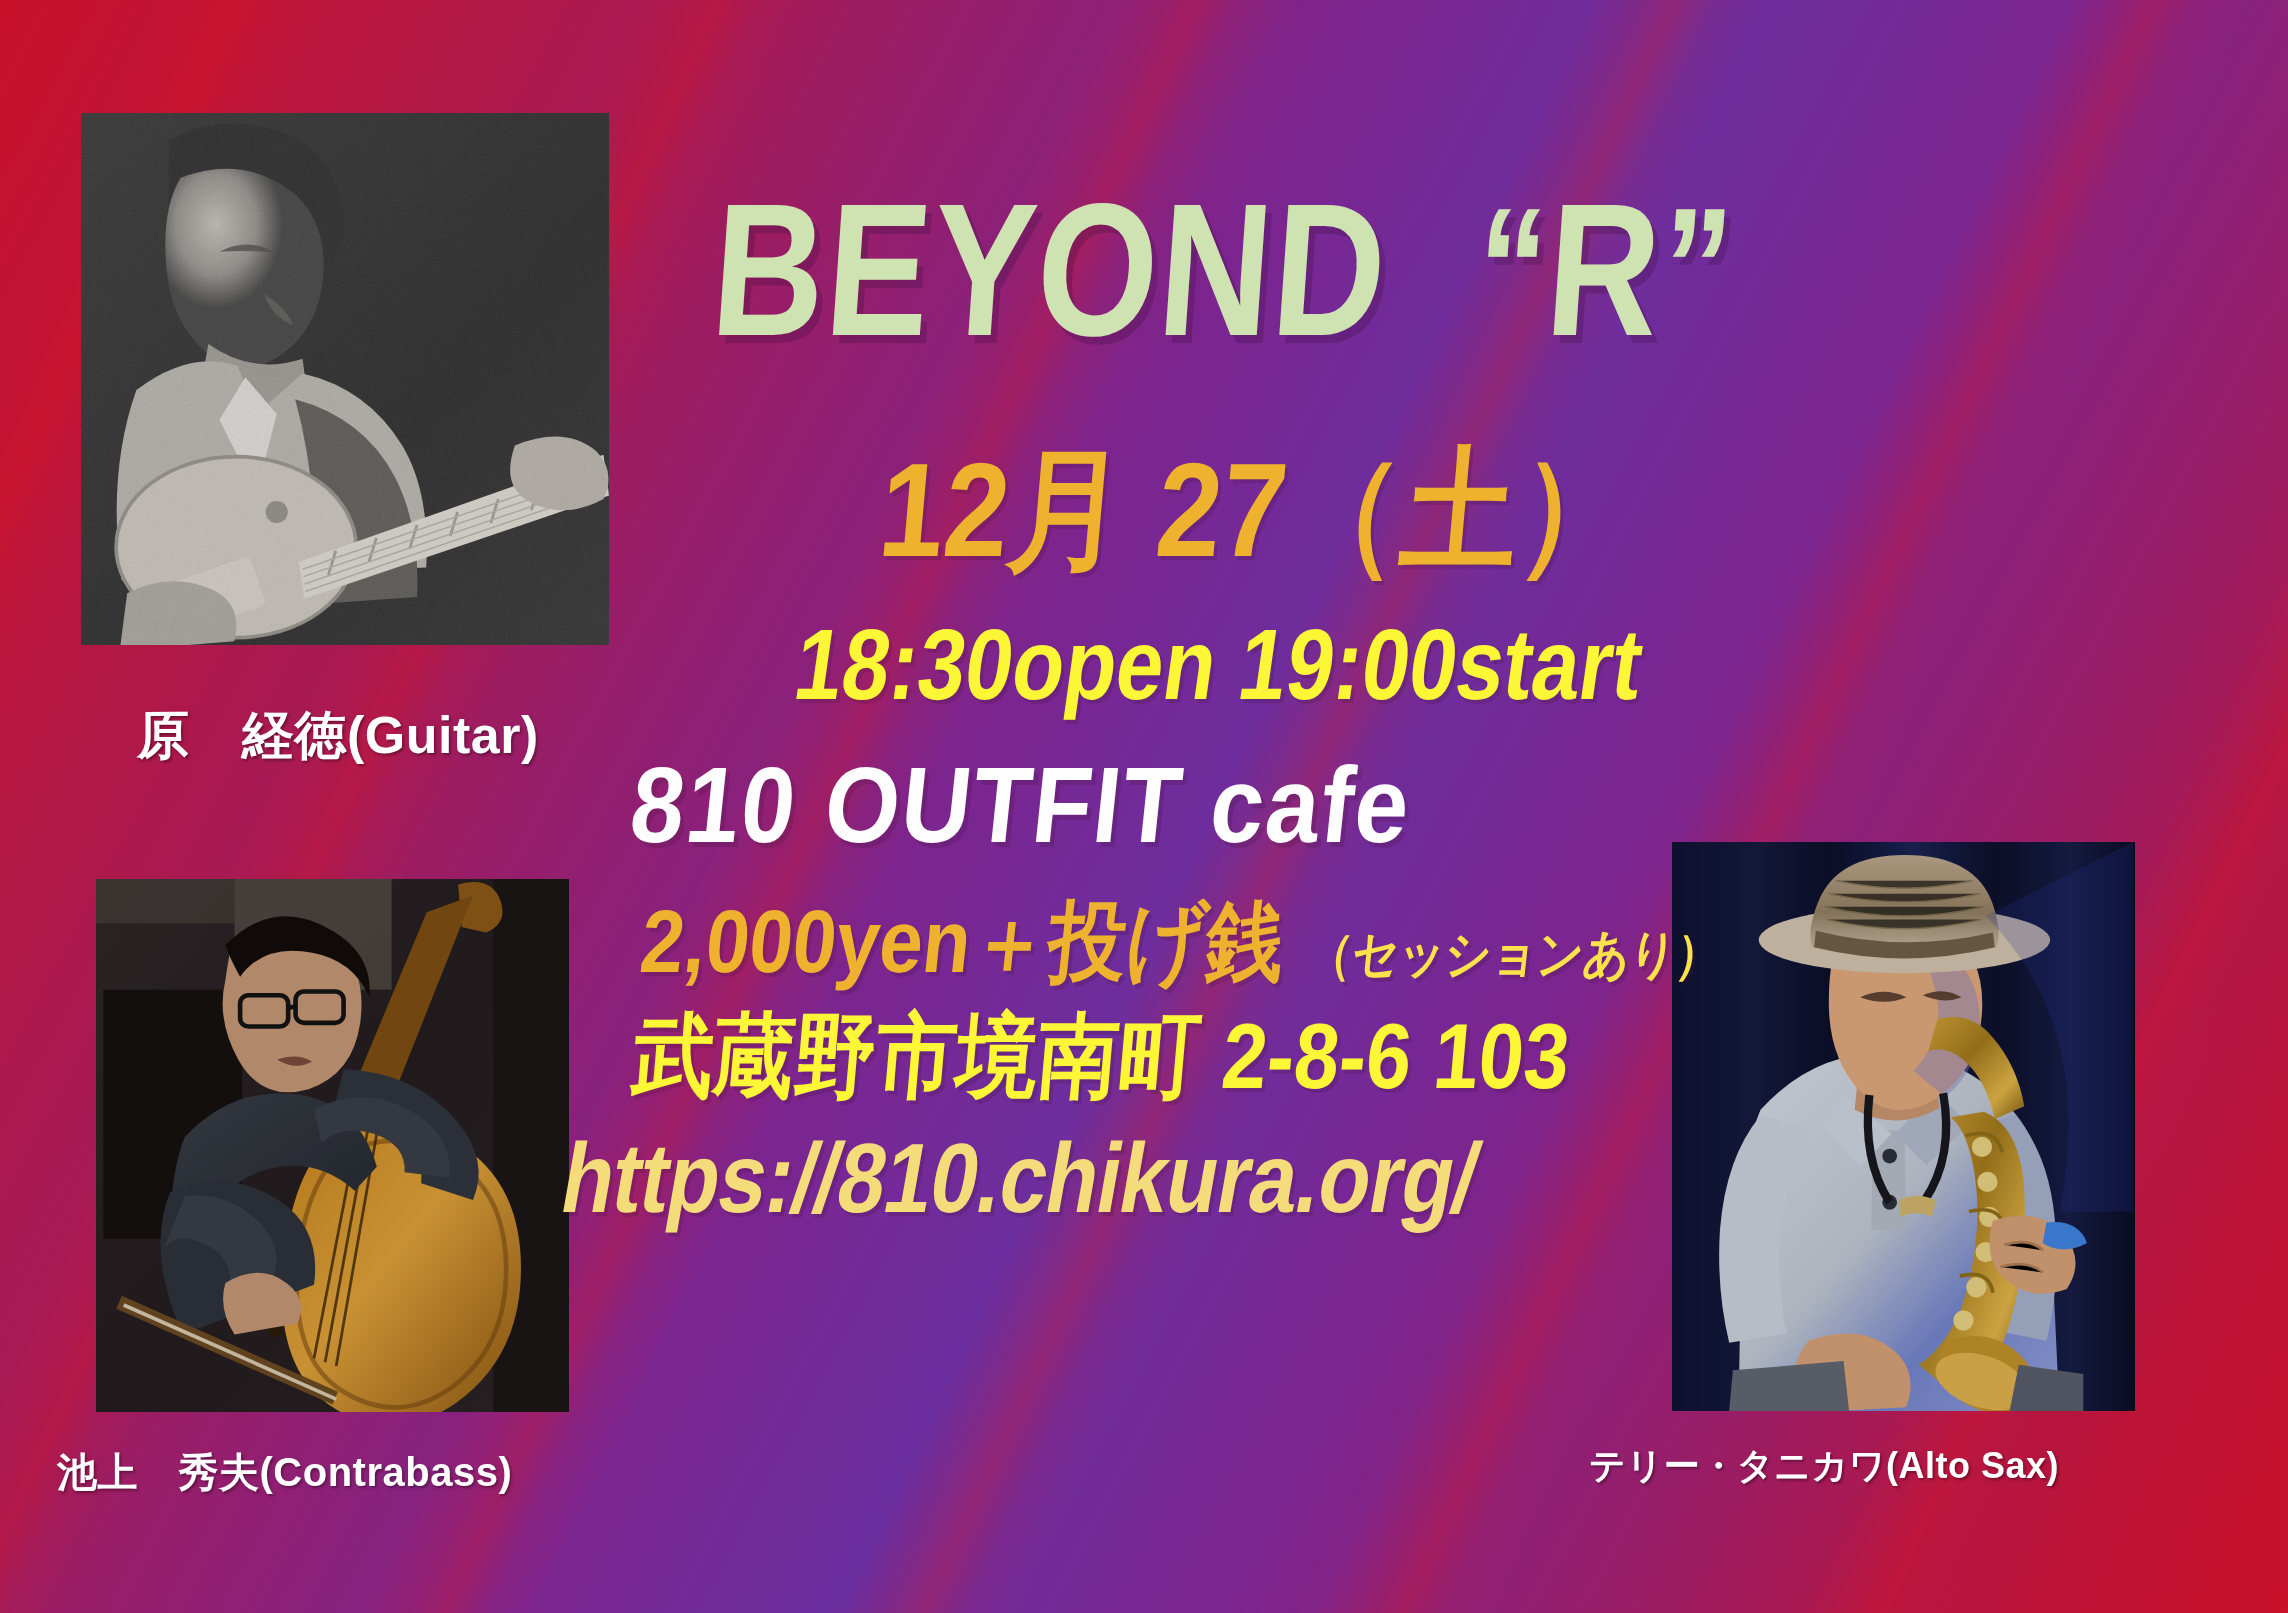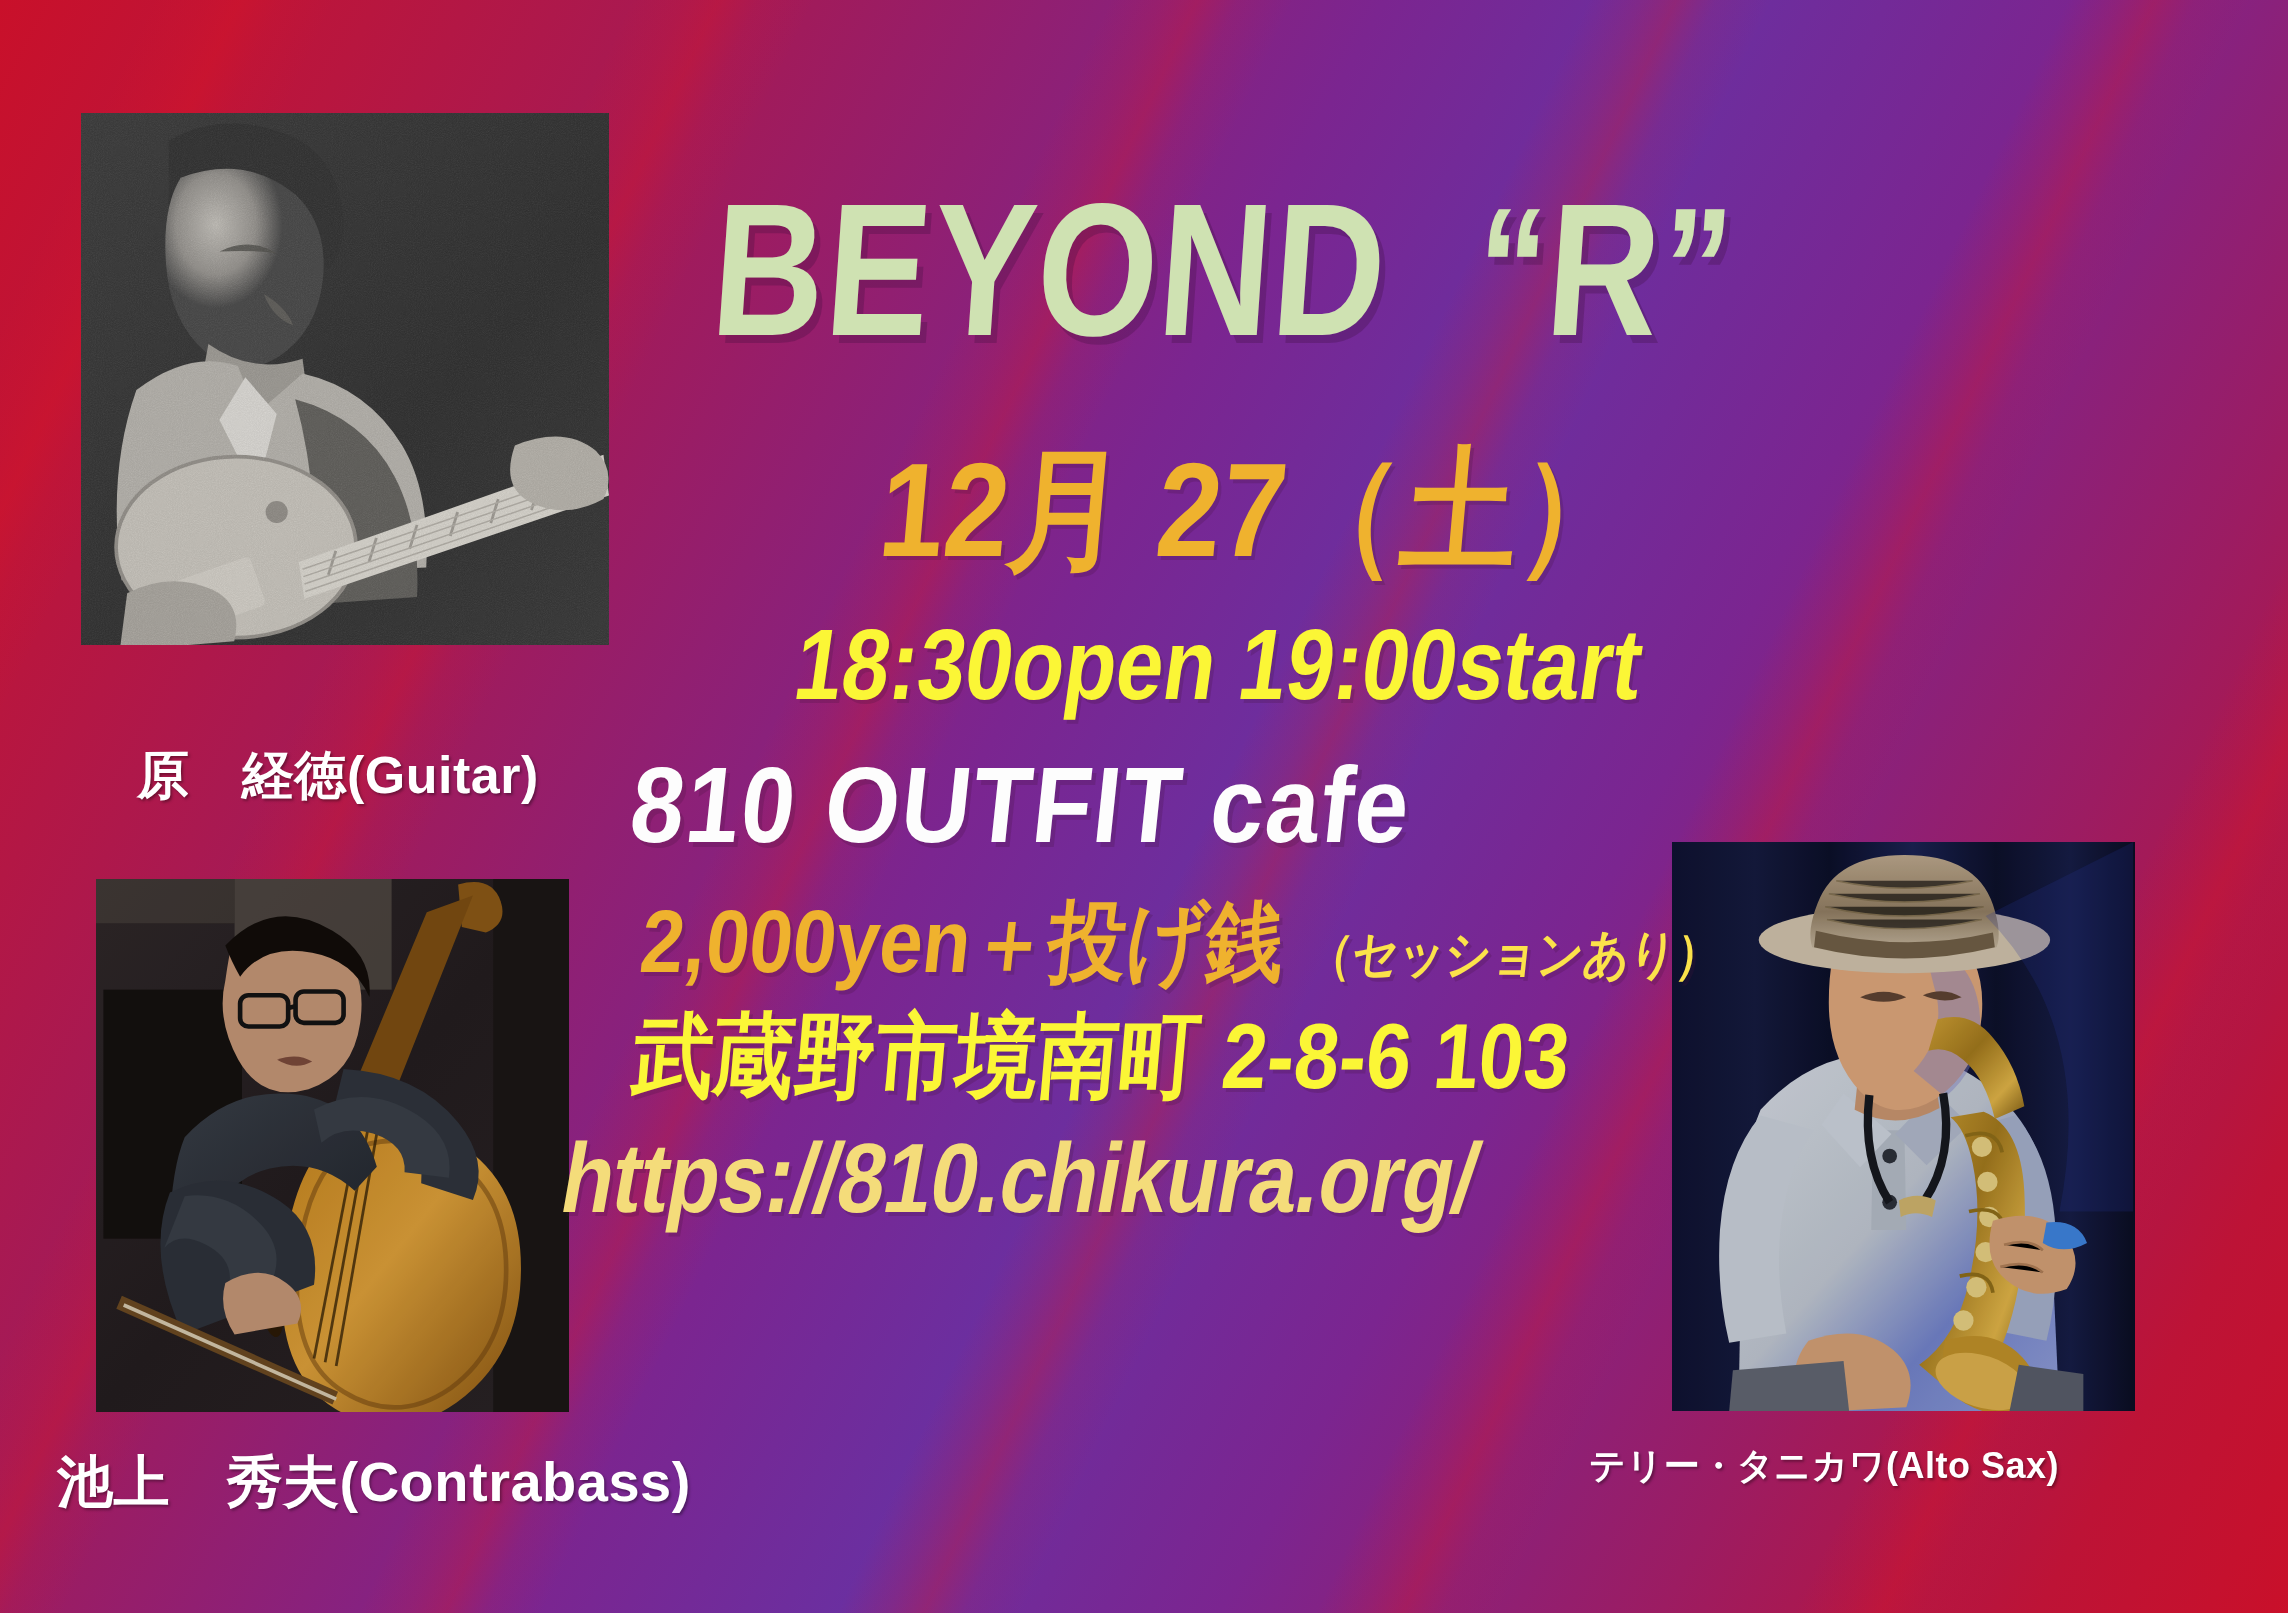--- a/index.html
+++ b/index.html
@@ -47,22 +47,22 @@
 
   
   .caption {
     position: absolute;
     color: #ffffff;
     font-weight: bold;
     letter-spacing: 0.5px;
     white-space: nowrap;
     text-shadow: 1.8px 1.8px 2.8px rgba(0,0,0,0.35);
   }
-  #caption-guitar { left: 137px;  top: 701px;  font-size: 52px; margin-top: 40px; }
-  #caption-bass   { left: 57px;   top: 1445px; font-size: 56px; text-align: center; }
+  #caption-guitar { left: 137px;  top: 701px;  font-size: 52px; }
+  #caption-bass   { left: 57px;   top: 1445px; font-size: 40px; text-align: center; }
   #caption-sax    { left: 1589px; top: 1442px; font-size: 36px; }
 
   
   #info {
     position: absolute;
     left: 637px;
     top: 175px;
     width: 1569px;
   }
 

